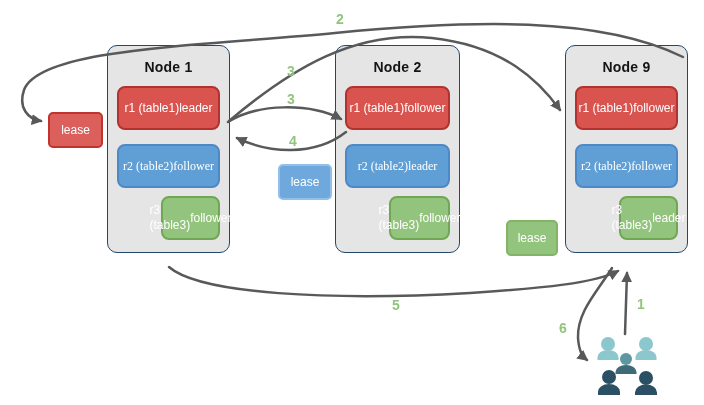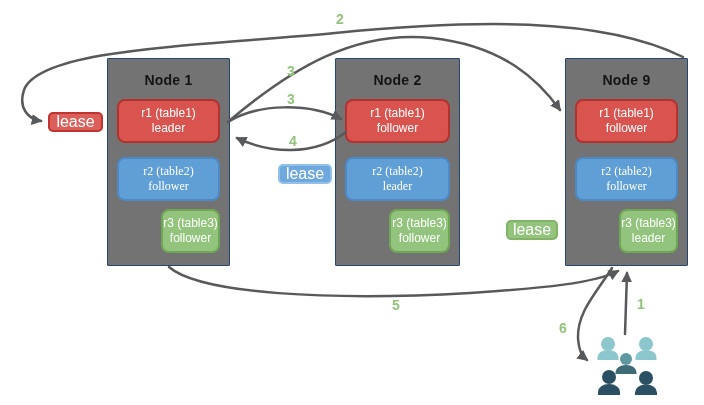--- a/index.html
+++ b/index.html
@@ -1,34 +1,34 @@
 <!DOCTYPE html>
 <html><head>
 <meta charset="utf-8">
 <style>
   html,body{margin:0;padding:0;background:#ffffff;}
   body{font-family:"Liberation Sans", sans-serif;}
   #stage{position:relative;width:704px;height:405px;background:#ffffff;overflow:hidden;}
 
   
-  .node{position:absolute;top:58px;width:123px;height:208px;background:#737373;
-        border:1.6px solid #24476f;border-radius:1px;box-sizing:border-box;z-index:2;}
+  .node{position:absolute;top:45px;width:123px;height:208px;background:#e5e5e5;
+        border:1.6px solid #24476f;border-radius:10px;box-sizing:border-box;z-index:2;}
   .node-title{position:absolute;top:13px;left:0;right:0;text-align:center;
               font-size:14px;font-weight:bold;color:#141414;letter-spacing:.2px;}
   .rep{position:absolute;left:9px;right:9px;height:44px;border-radius:8px;
-       border:2px solid transparent;box-sizing:border-box;display:flex;flex-direction:column;
+       border:2px solid transparent;box-sizing:border-box;display:flex;flex-direction:row;
        align-items:center;justify-content:center;color:#ffffff;font-size:12px;line-height:1.25;}
   .rep.red{background:#d9534f;border-color:#b23230;}
   .rep.blue{background:#5f9fd6;border-color:#4d88c7;font-family:Liberation Serif, serif;}
   .rep.green{background:#93c47d;border-color:#70a755;margin-left:44px;}
   .rep-top{top:40px;} .rep-mid{top:98px;} .rep-bot{top:150px;}
 
   
-  .lease{position:absolute;width:55px;height:20px;border-radius:5px;box-sizing:border-box;
-         display:flex;align-items:center;justify-content:center;color:#ffffff;font-size:16px;z-index:2;}
+  .lease{position:absolute;width:55px;height:36px;border-radius:5px;box-sizing:border-box;
+         display:flex;align-items:center;justify-content:center;color:#ffffff;font-size:12px;z-index:2;}
   .lease.red{left:48px;top:112px;background:#db605c;border:2px solid #c0332e;}
   .lease.blue{left:278px;top:164px;background:#6fa8dc;border:2px solid #93c0e9;width:54px;}
   .lease.green{left:506px;top:220px;background:#93c47d;border:2px solid #82b366;width:52px;}
 
   
   .step{position:absolute;width:16px;text-align:center;font-size:14px;font-weight:bold;
         color:#93c47d;z-index:4;}
   .step.s2{left:332px;top:11px;}
   .step.s3a{left:283px;top:63px;}
   .step.s3b{left:283px;top:91px;}

